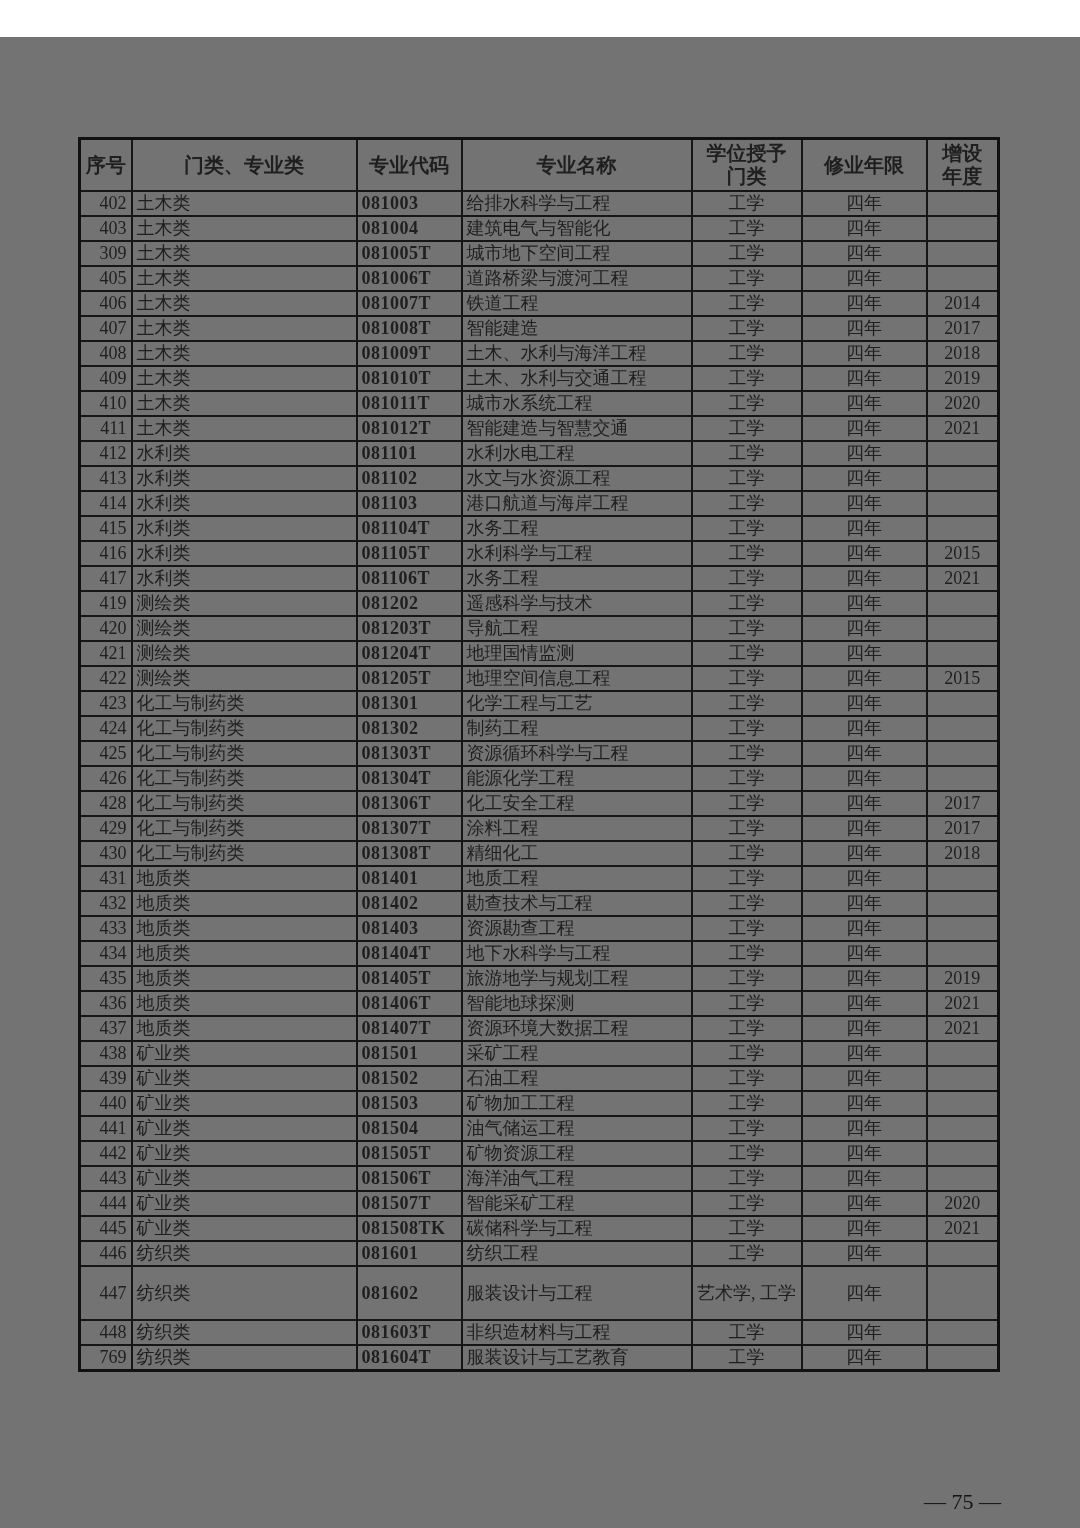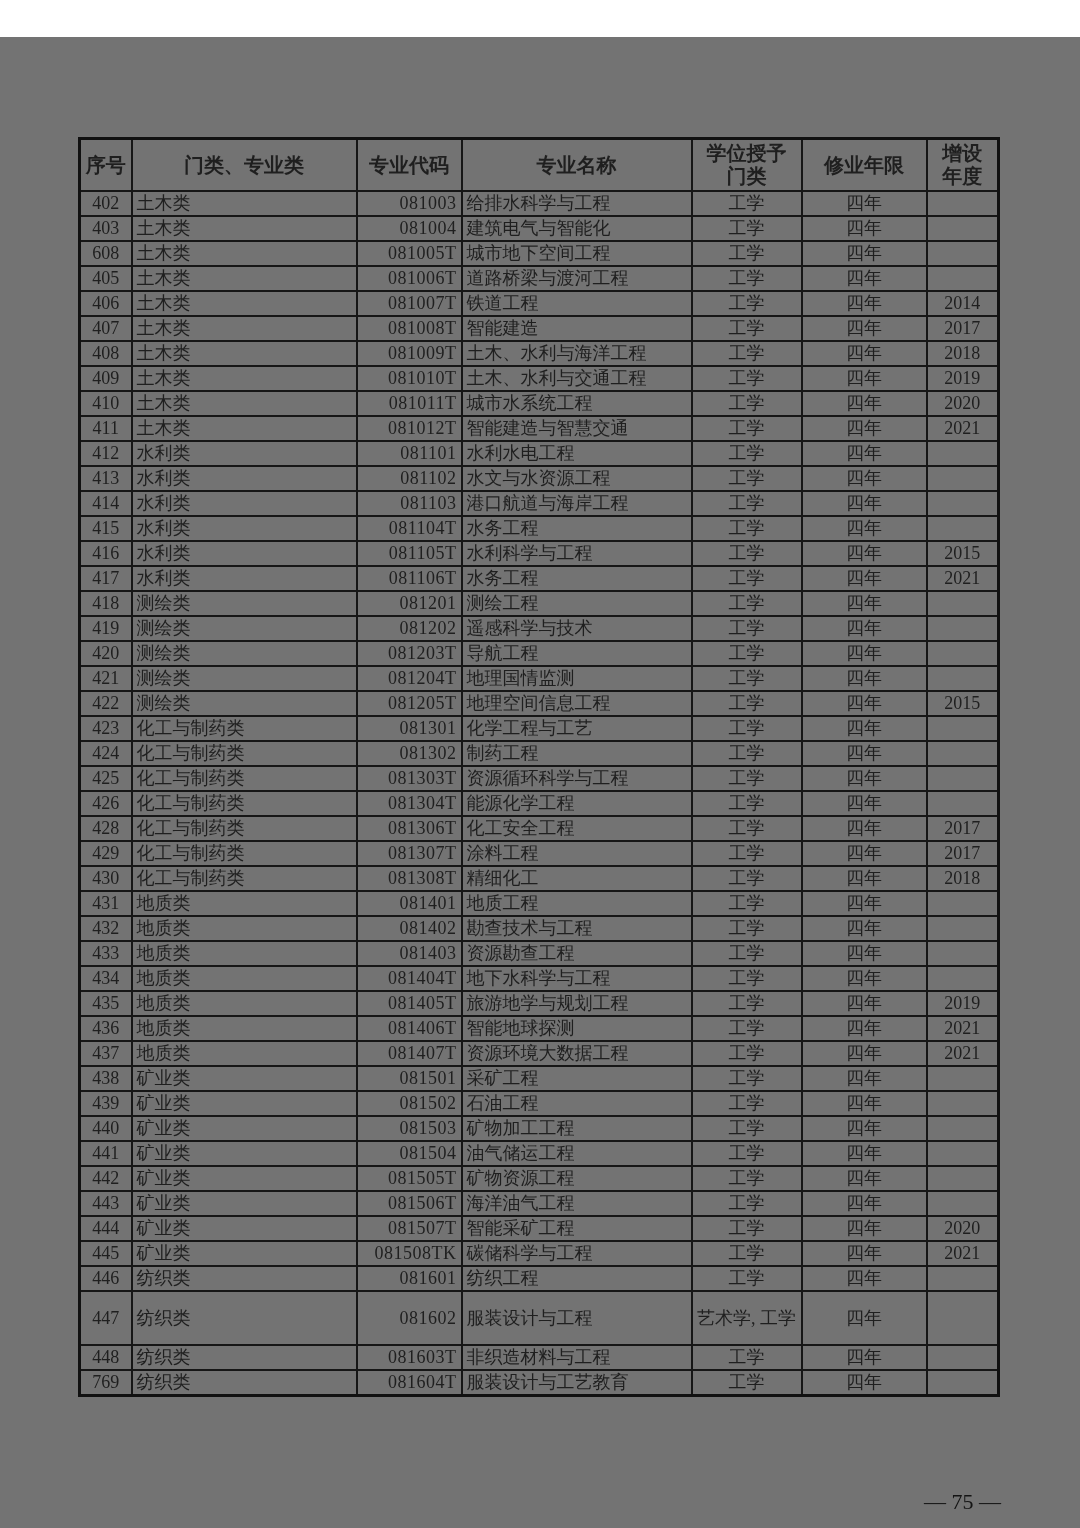--- a/index.html
+++ b/index.html
@@ -38,23 +38,23 @@
     white-space: pre-line;
     padding: 0 2px;
   }
   table.majors td {
     height: 23px;
     font-size: 18px;
     line-height: 1.15;
     padding: 0 4px;
   }
   tr.tall td { height: 52px; }
-  td.c-seq   { text-align: center; font-size: 17px; }
+  td.c-seq   { text-align: right; font-size: 17px; }
   td.c-cat   { text-align: left; padding-left: 7px; }
-  td.c-code  { text-align: right; padding-left: 7px; font-size: 17px; letter-spacing: 0.5px; }
+  td.c-code  { text-align: left; padding-left: 7px; font-size: 17px; letter-spacing: 0.5px; font-weight: bold; }
   td.c-name  { text-align: left; padding-left: 7px; }
   td.c-degree{ text-align: center; padding: 0 10px; line-height: 1.2; }
   td.c-years { text-align: center; }
   td.c-added { text-align: center; font-size: 17px; }
   .pagenum {
     position: absolute;
     left: 880px; top: 1452px;
     width: 165px;
     text-align: center;
     font-size: 22px;
@@ -102,21 +102,21 @@
         <tr>
     <td class="c-seq">403</td>
     <td class="c-cat">土木类</td>
     <td class="c-code">081004</td>
     <td class="c-name">建筑电气与智能化</td>
     <td class="c-degree">工学</td>
     <td class="c-years">四年</td>
     <td class="c-added"></td>
   </tr>
         <tr>
-    <td class="c-seq">608</td>
+    <td class="c-seq">309</td>
     <td class="c-cat">土木类</td>
     <td class="c-code">081005T</td>
     <td class="c-name">城市地下空间工程</td>
     <td class="c-degree">工学</td>
     <td class="c-years">四年</td>
     <td class="c-added"></td>
   </tr>
         <tr>
     <td class="c-seq">405</td>
     <td class="c-cat">土木类</td>
@@ -226,29 +226,20 @@
     <td class="c-added">2015</td>
   </tr>
         <tr>
     <td class="c-seq">417</td>
     <td class="c-cat">水利类</td>
     <td class="c-code">081106T</td>
     <td class="c-name">水务工程</td>
     <td class="c-degree">工学</td>
     <td class="c-years">四年</td>
     <td class="c-added">2021</td>
-  </tr>
-        <tr>
-    <td class="c-seq">418</td>
-    <td class="c-cat">测绘类</td>
-    <td class="c-code">081201</td>
-    <td class="c-name">测绘工程</td>
-    <td class="c-degree">工学</td>
-    <td class="c-years">四年</td>
-    <td class="c-added"></td>
   </tr>
         <tr>
     <td class="c-seq">419</td>
     <td class="c-cat">测绘类</td>
     <td class="c-code">081202</td>
     <td class="c-name">遥感科学与技术</td>
     <td class="c-degree">工学</td>
     <td class="c-years">四年</td>
     <td class="c-added"></td>
   </tr>

